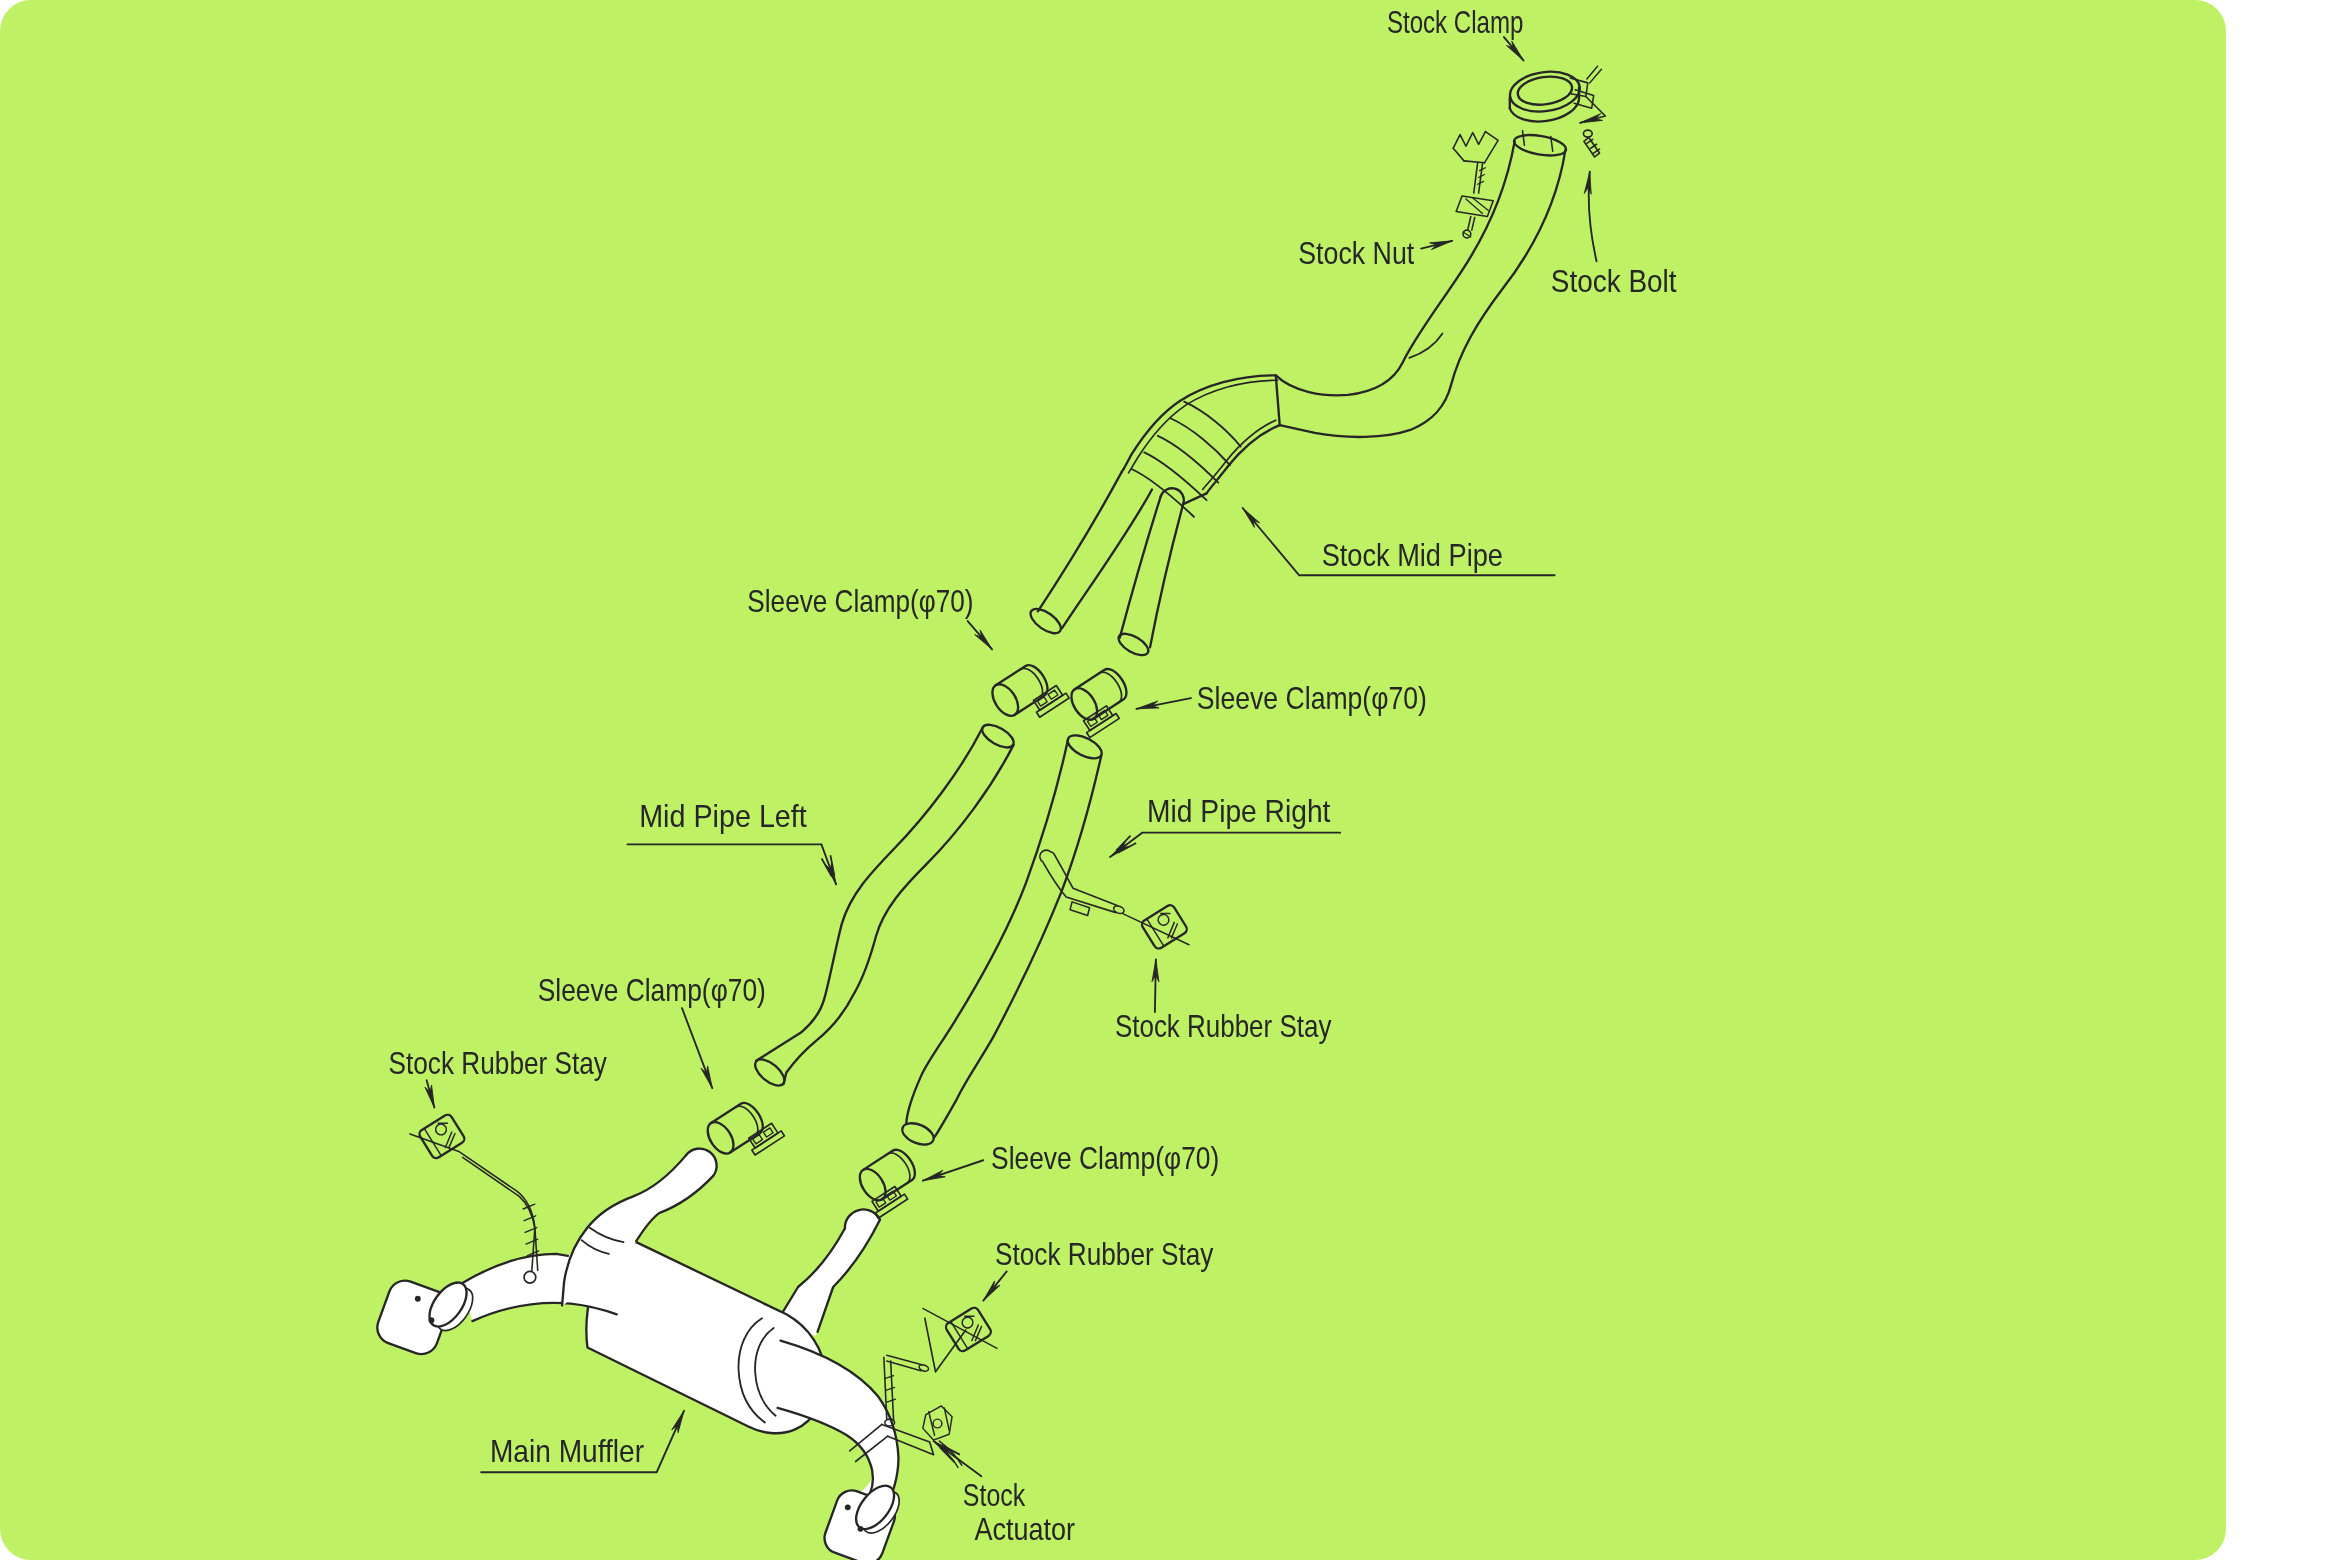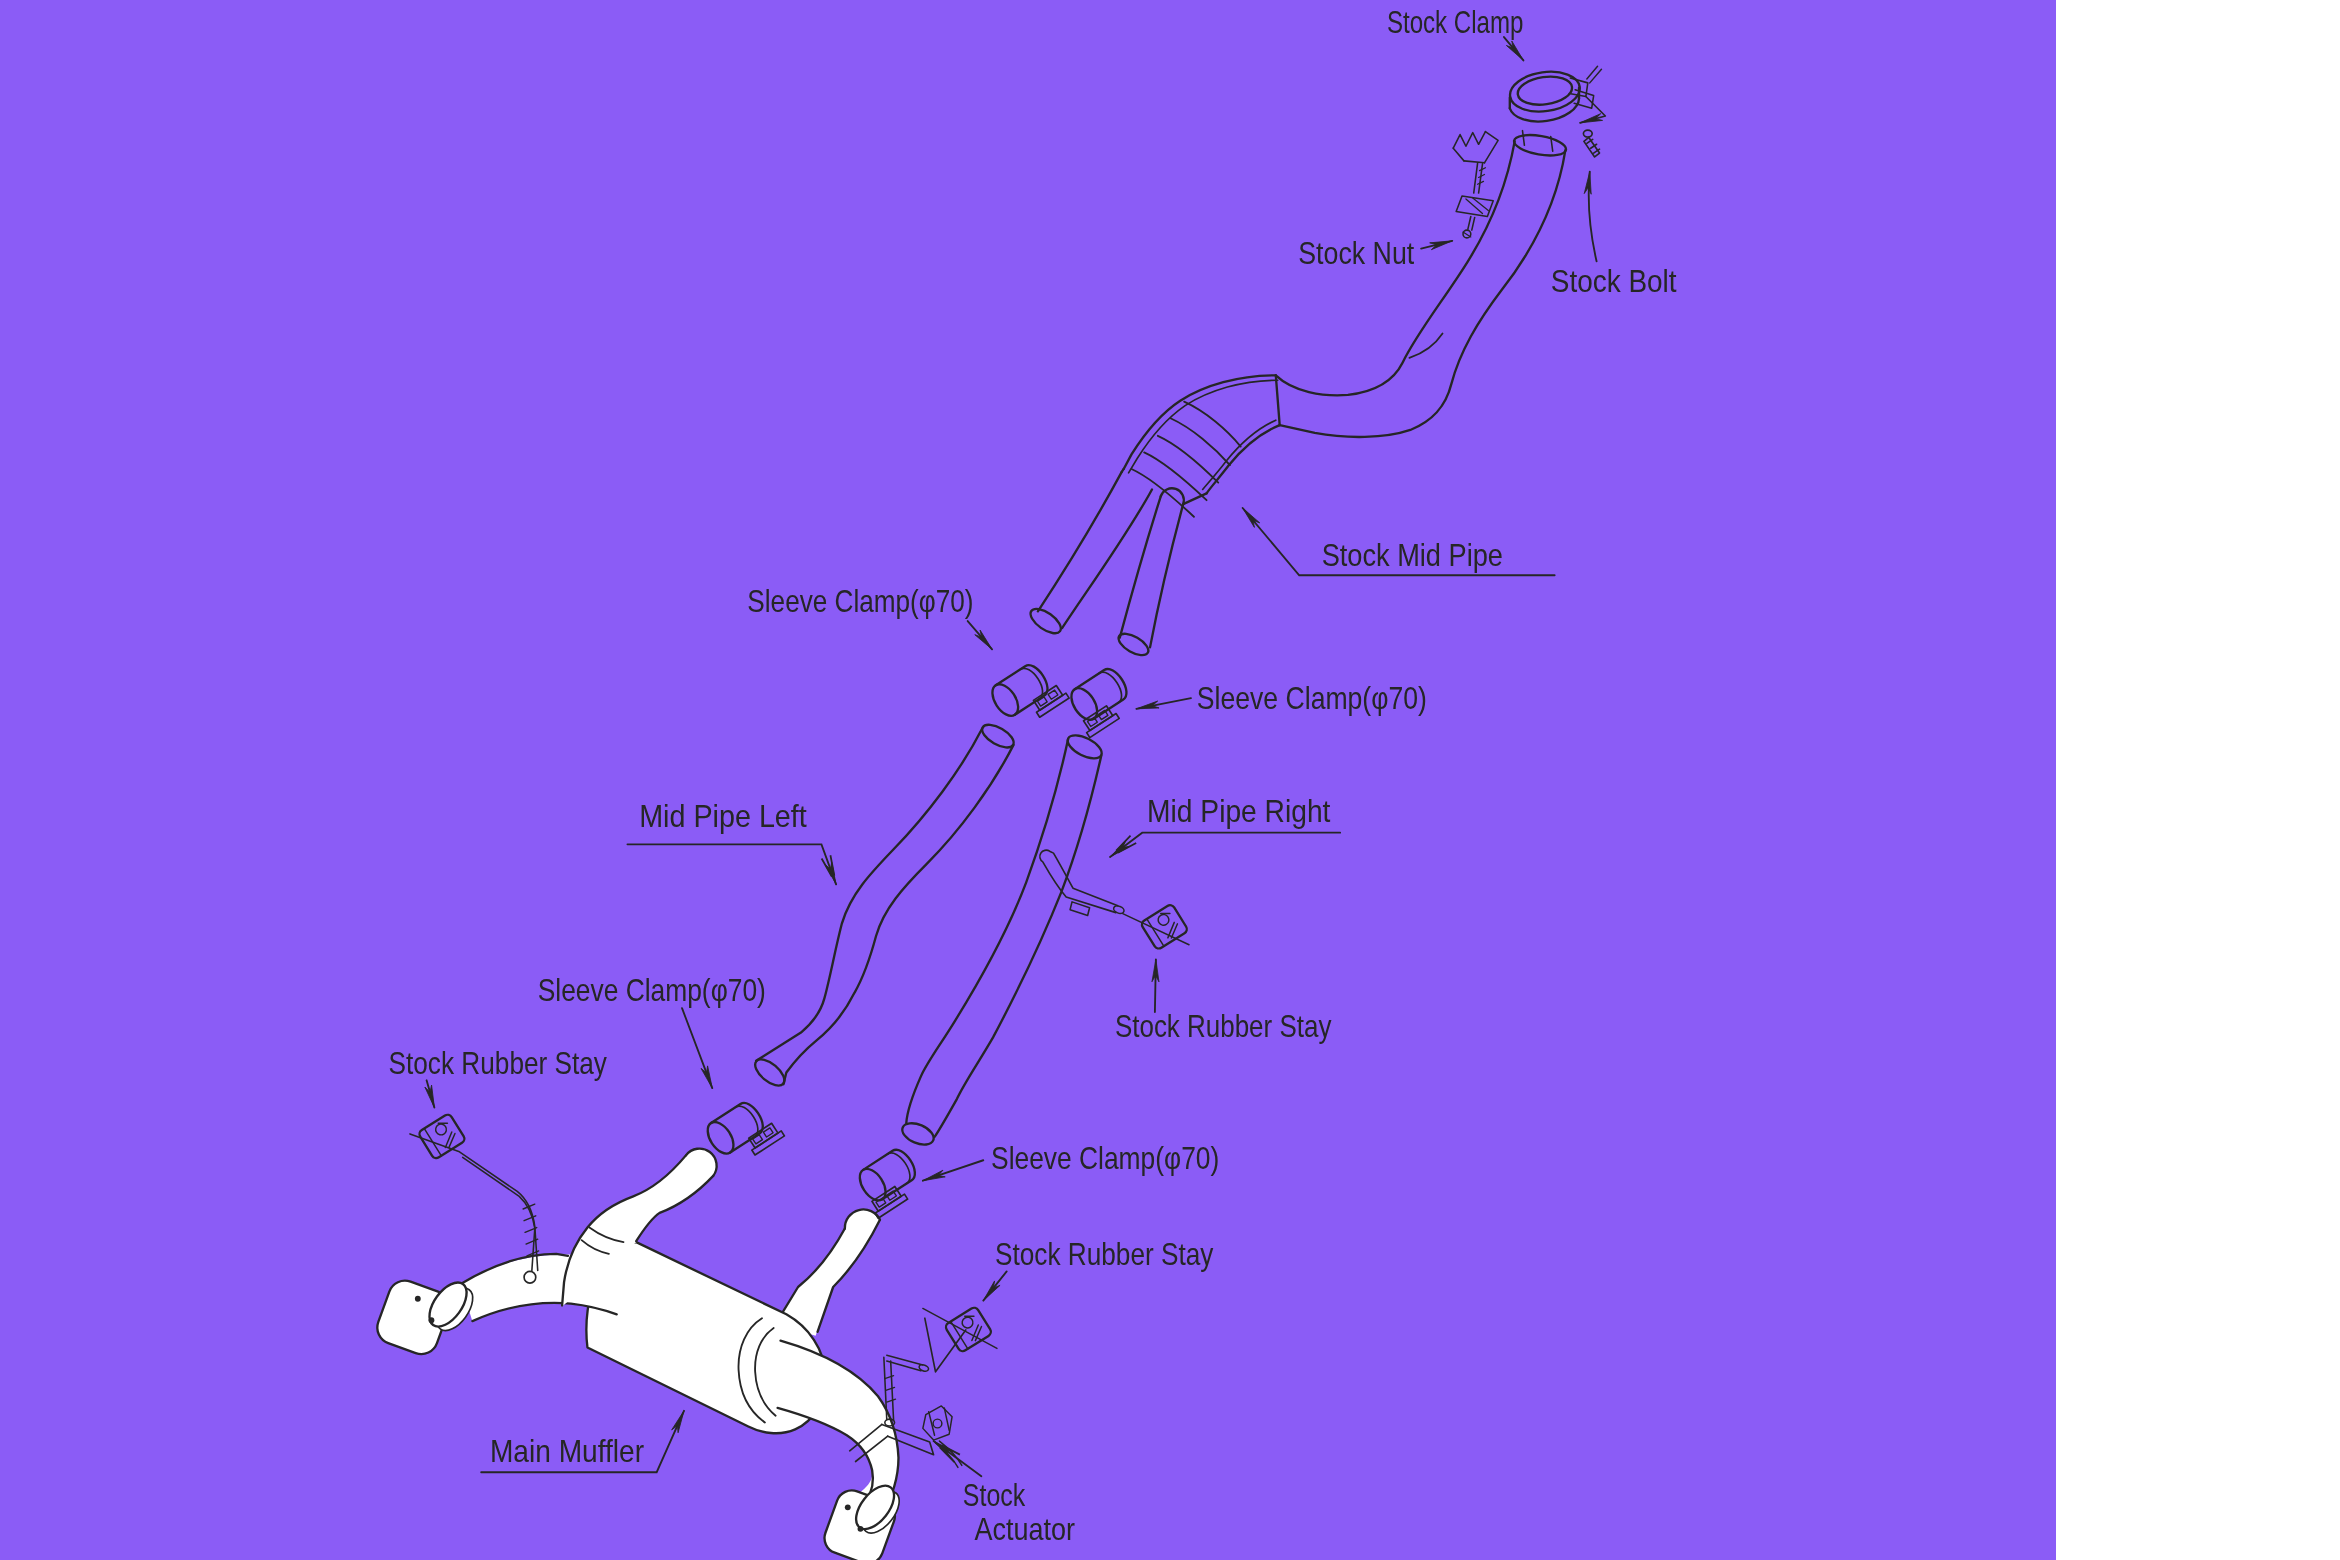--- a/index.html
+++ b/index.html
@@ -1,16 +1,16 @@
 <!DOCTYPE html>
 <html><head>
 <meta charset="utf-8">
 <style>
   html,body{margin:0;padding:0;background:#ffffff;}
-  .wrap{width:2056px;height:1560px;position:relative;overflow:hidden;background:#8b5cf6;}
+  .wrap{width:2226px;height:1560px;position:relative;overflow:hidden;background:#bef264;border-radius:31px;}
   svg{display:block;}
   text{font-family:"Liberation Sans",sans-serif;fill:#262626;}
 </style>
 </head>
 <body>
 <div class="wrap">
 <svg width="2341" height="1560" viewBox="0 0 2400 1600">
 <defs>
 <marker id="ah" orient="auto" markerWidth="30" markerHeight="14" refX="24" refY="7" markerUnits="userSpaceOnUse">
   <path d="M24,7 L1,3.4 L7.5,7 L1,10.6 Z" fill="#262626" stroke="#262626" stroke-width="0.8"></path>

